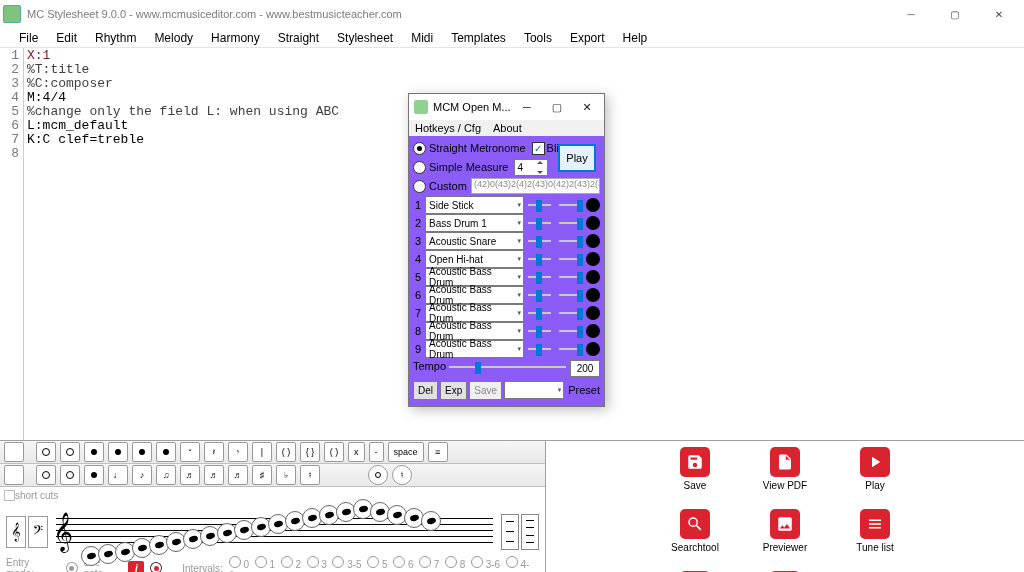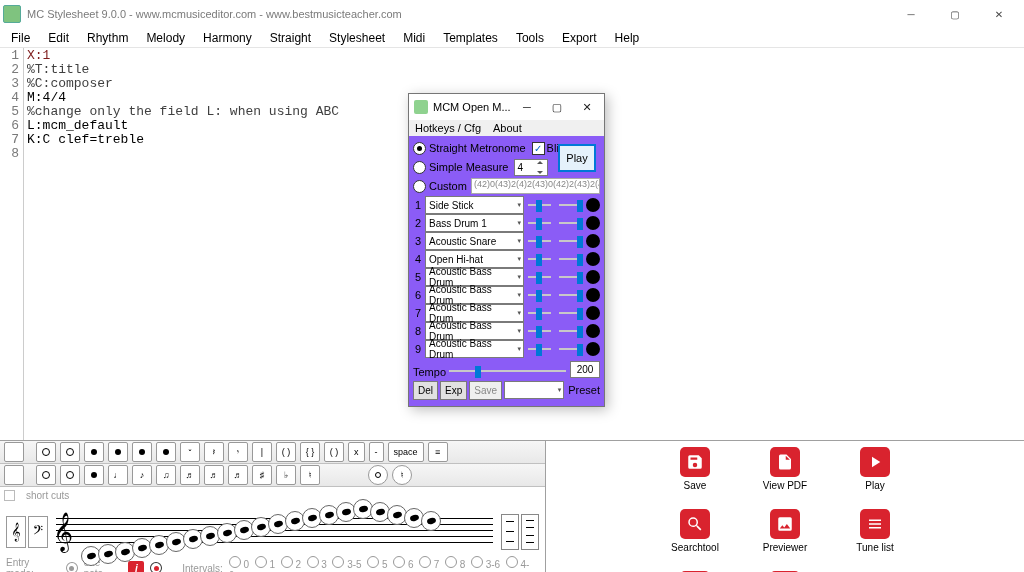--- a/index.html
+++ b/index.html
@@ -1,20 +1,20 @@
 <!DOCTYPE html>
 <html><head>
 <meta charset="utf-8">
 <style>
 html,body{margin:0;padding:0;font-family:"Segoe UI",Tahoma,sans-serif;font-size:11px;color:#000;background:#fff;overflow:hidden;width:1024px;height:572px}
 .titlebar{height:28px;display:flex;align-items:center;padding:0 3px;background:#fff;color:#7a7a7a}
 .titlebar .appicon{width:16px;height:16px;background:#7fc37f;border:1px solid #5a9;margin-right:6px;border-radius:2px}
 .titlebar .spacer{flex:1}
 .titlebar .wbtn{width:44px;height:28px;display:flex;align-items:center;justify-content:center;color:#464646;font-size:10px}
-.menubar{height:19px;display:flex;align-items:flex-end;padding:0 2px;border-bottom:1px solid #e5e5e5;font-size:12px}
+.menubar{height:19px;display:flex;align-items:flex-end;padding:0 10px;border-bottom:1px solid #e5e5e5;font-size:12px}
 .menubar span{padding:2px 9px;cursor:default}
 .editor{display:flex;height:392px;font-family:"Courier New",monospace;font-size:13px}
 .gutter{width:23px;background:#fff;border-right:1px solid #ccc;text-align:right;padding-top:1px}
 .gutter div{padding:0 4px 0 0;color:#7a7a7a;line-height:14px;height:14px}
 .code{flex:1;padding:1px 3px 0 3px;position:relative}
 .code div{line-height:14px;height:14px;white-space:pre}
 .c-teal{color:#7f1d1d}
 .c-green{color:#404040}
 
 .dialog{position:absolute;left:408px;top:93px;width:195px;border:1px solid #767676;background:#8b5cf6;box-shadow:3px 3px 12px rgba(0,0,0,0.25);font-size:11px}
@@ -38,36 +38,36 @@
 .custom-field{flex:1;height:14px;border:1px solid #aaa;background:#fff;color:#888;font-size:9px;padding:0 2px;overflow:hidden;white-space:nowrap;margin-left:4px}
 .trow{display:flex;align-items:center;height:18px;margin:0}
 .trow .n{width:10px;text-align:center}
 .trow select,.dd{width:92px;height:16px;border:1px solid #7a7a7a;background:#fff;font-size:10px;padding:0 1px;margin-left:2px;appearance:none;position:relative}
 .dd{display:flex;align-items:center;justify-content:space-between;padding:0 2px 0 3px}
 .dd .car{font-size:7px;color:#555}
 .slid{flex:1;height:14px;margin:0 4px;position:relative}
 .slid .track{position:absolute;top:6px;left:0;right:0;height:2px;background:#c8c8c8}
 .slid .thumb{position:absolute;top:2px;width:6px;height:12px;background:#0078d7}
 .circ{width:14px;height:14px;border-radius:50%;background:#000;flex-shrink:0}
-.tempo-row{display:flex;align-items:flex-end;height:18px;margin-top:2px}
+.tempo-row{display:flex;align-items:flex-start;height:18px;margin-top:2px}
 .tempo-row .slid{flex:1}
 .tempo-val{width:28px;height:15px;border:1px solid #7a7a7a;background:#fff;text-align:center;line-height:15px;font-size:10px}
 .btn-row{display:flex;align-items:center;height:20px;gap:2px;margin-top:2px}
 .sbtn{height:17px;border:1px solid #7a7a7a;background:#e1e1e1;font-size:10px;padding:0 4px;display:flex;align-items:center}
 .sbtn.dis{color:#888;background:#efefef}
 .pre-dd{flex:1;height:16px;border:1px solid #7a7a7a;background:#fff;display:flex;align-items:center;justify-content:flex-end;padding:0 2px}
 
 .bottom{position:absolute;left:0;top:440px;right:0;height:132px;display:flex;border-top:1px solid #a0a0a0}
 .bl{width:545px;border-right:1px solid #a0a0a0;background:#fff}
 .tbrow{height:22px;display:flex;align-items:center;gap:4px;padding:0 4px;background:linear-gradient(#f6f6f6,#e8e8e8);border-bottom:1px solid #c0c0c0}
 .tb{width:18px;height:18px;border:1px solid #999;background:#fff;display:flex;align-items:center;justify-content:center;font-size:9px;border-radius:2px;flex-shrink:0}
 .tb.wide{width:auto;padding:0 5px}
 .note-ic{display:inline-block;width:6px;height:6px;background:#000;border-radius:50%}
 .note-ic.open{background:#fff;border:1.5px solid #000}
-.shortcuts{height:15px;padding:1px 4px;color:#999;font-size:10px;display:flex;align-items:center;gap:11px}
+.shortcuts{height:15px;padding:1px 4px;color:#999;font-size:10px;display:flex;align-items:center;gap:0}
 .shortcuts .sc{width:9px;height:9px;border:1px solid #bbb}
 .staff-area{height:55px;display:flex;align-items:center;padding:0 6px;gap:2px}
 .clef-sel{width:18px;height:30px;border:1px solid #999;background:#fff;display:flex;align-items:center;justify-content:center;font-size:16px}
 .staff{flex:1;height:48px;position:relative;margin:0 6px}
 .sline{position:absolute;left:0;right:0;height:1px;background:#000}
 .nn{position:absolute;width:18px;height:18px;border:1px solid #666;border-radius:50%;background:#fff;display:flex;align-items:center;justify-content:center}
 .nn::after{content:"";width:9px;height:6px;background:#000;border-radius:50%;transform:rotate(-15deg)}
 .stf-btn{width:16px;height:30px;border:1px solid #888;background:#fff;display:flex;flex-direction:column;justify-content:space-around;align-items:center;padding:2px 0}
 .stf-btn span{width:8px;height:1px;background:#000}
 .entry-row{height:18px;display:flex;align-items:center;padding:0 6px;gap:6px;color:#999;font-size:10px}

